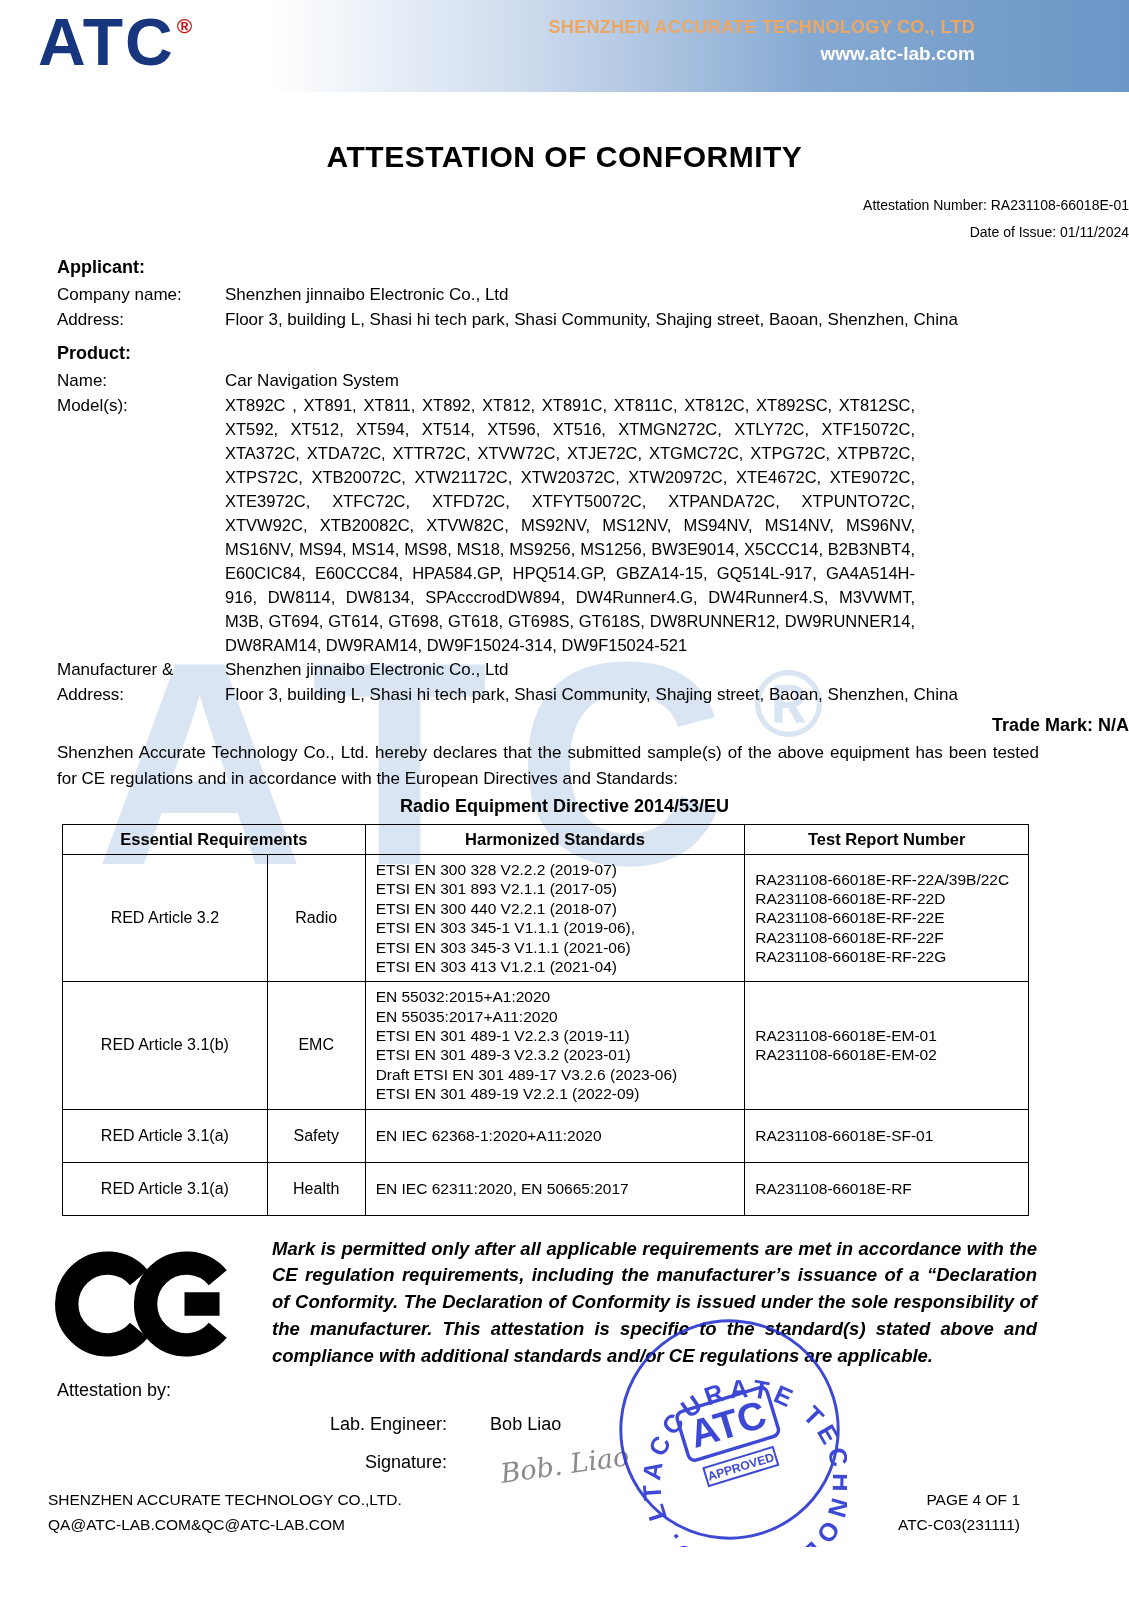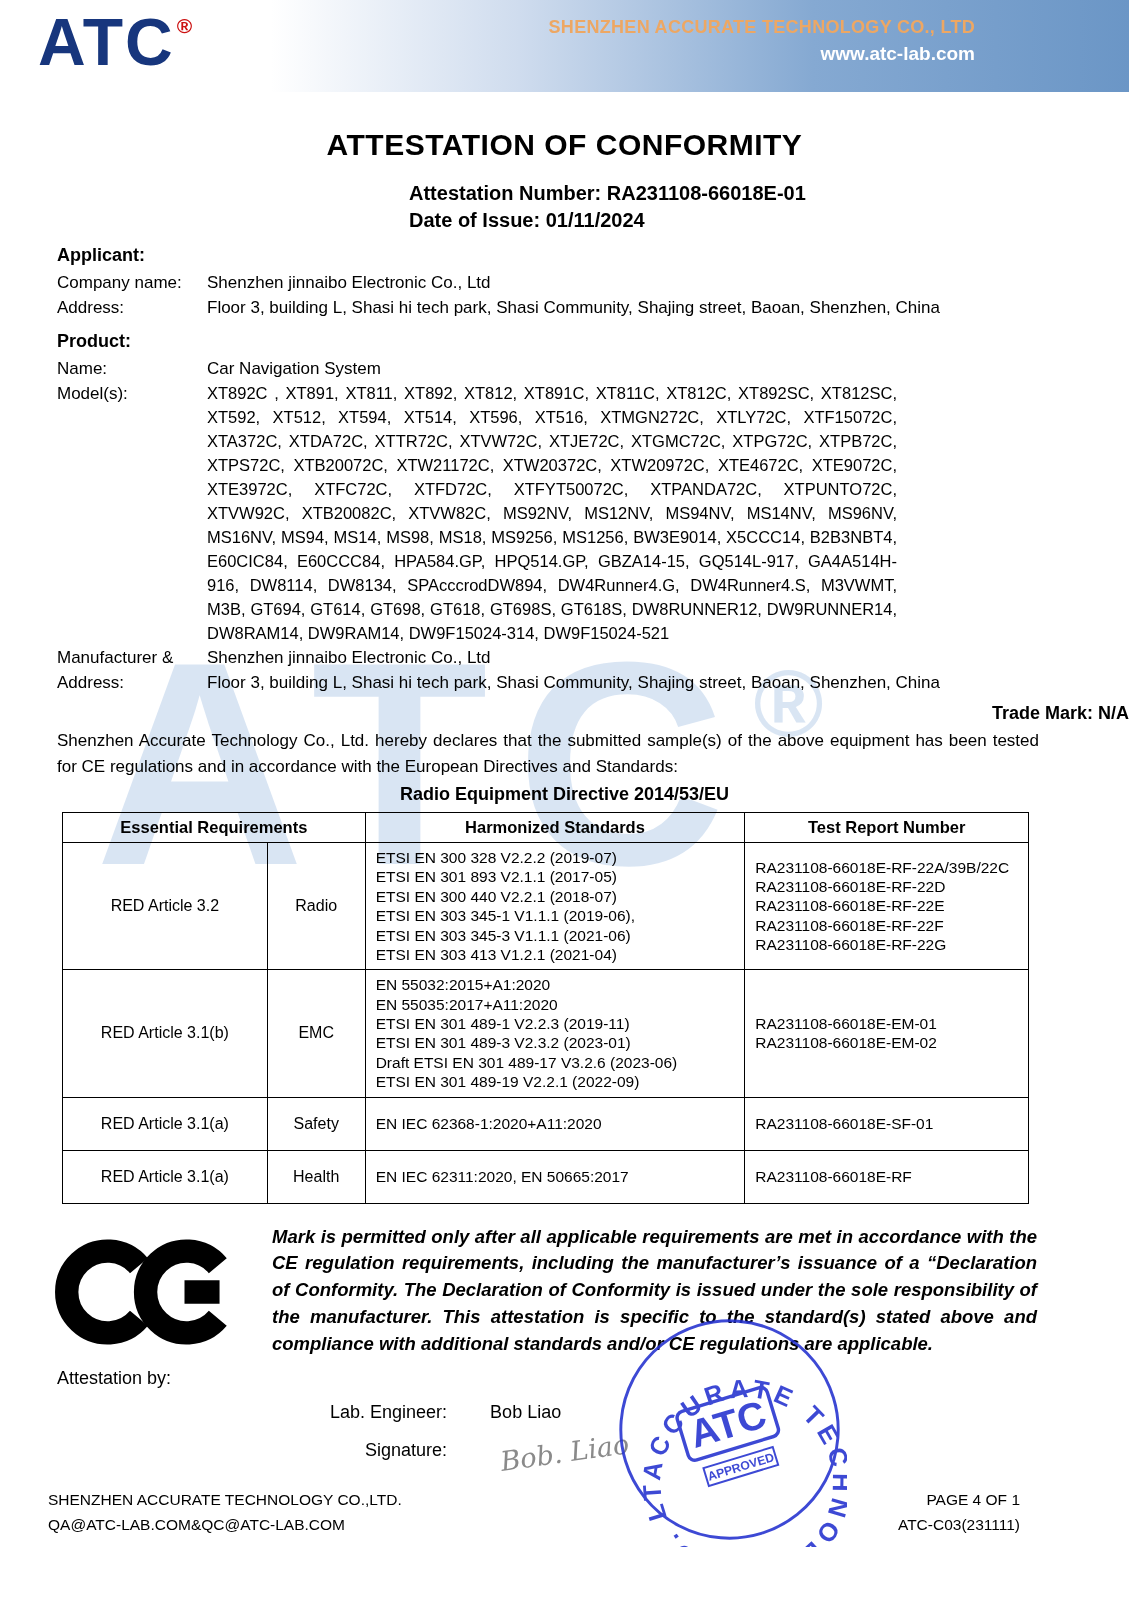--- a/index.html
+++ b/index.html
@@ -29,28 +29,28 @@
   .logo-text {
     font-size:66px; font-weight:900; color:#17367d; letter-spacing:2px;
     font-family:"Liberation Sans", sans-serif;
   }
   .logo-reg { font-size:21px; font-weight:bold; color:#cc1111; position:relative; top:-32px; left:2px; }
   .banner-right { text-align:right; padding:17px 154px 0 0; }
   .banner-company { color:#eda763; font-weight:bold; font-size:18px; letter-spacing:0.3px; }
   .banner-site { color:#ffffff; font-weight:bold; font-size:19px; margin-top:5px; }
 
   
-  .doc-title { text-align:center; font-size:30px; font-weight:bold; margin-top:36px; letter-spacing:0.5px; }
-  .attest-ids { margin-left:auto; width:720px; text-align:left; margin-top:18px; font-weight:bold; font-size:20px; line-height:27px; }
+  .doc-title { text-align:center; font-size:30px; font-weight:bold; margin-top:48px; letter-spacing:0.5px; }
+  .attest-ids { margin-left:auto; width:720px; text-align:right; margin-top:18px; font-weight:normal; font-size:14px; line-height:27px; }
 
   
   .sec-h { margin:8px 0 2px 57px; font-weight:bold; font-size:18px; line-height:26px; }
   .field { display:flex; margin-left:57px; line-height:25px; }
   .flabel { width:150px; flex-shrink:0; white-space:pre-line; }
-  .fvalue { width:742px; }
+  .fvalue { margin-left:18px; width:742px; }
   .fvalue.justify { text-align:justify; }
   .models { width:690px; text-align:justify; font-size:16.5px; line-height:24px; }
 
   .trademark { margin:8px 0 4px 57px; font-weight:bold; font-size:18px;text-align:right; }
   .declaration { margin:2px 90px 0 57px; text-align:justify; line-height:26px; }
   .directive { text-align:center; font-weight:bold; font-size:18px; margin-top:4px; }
 
   
   table.req-table { border-collapse:collapse; margin:7px 0 0 62px; width:967px; background:transparent; }
   .req-table th, .req-table td { border:1.5px solid #000; padding:17px 8px; }

